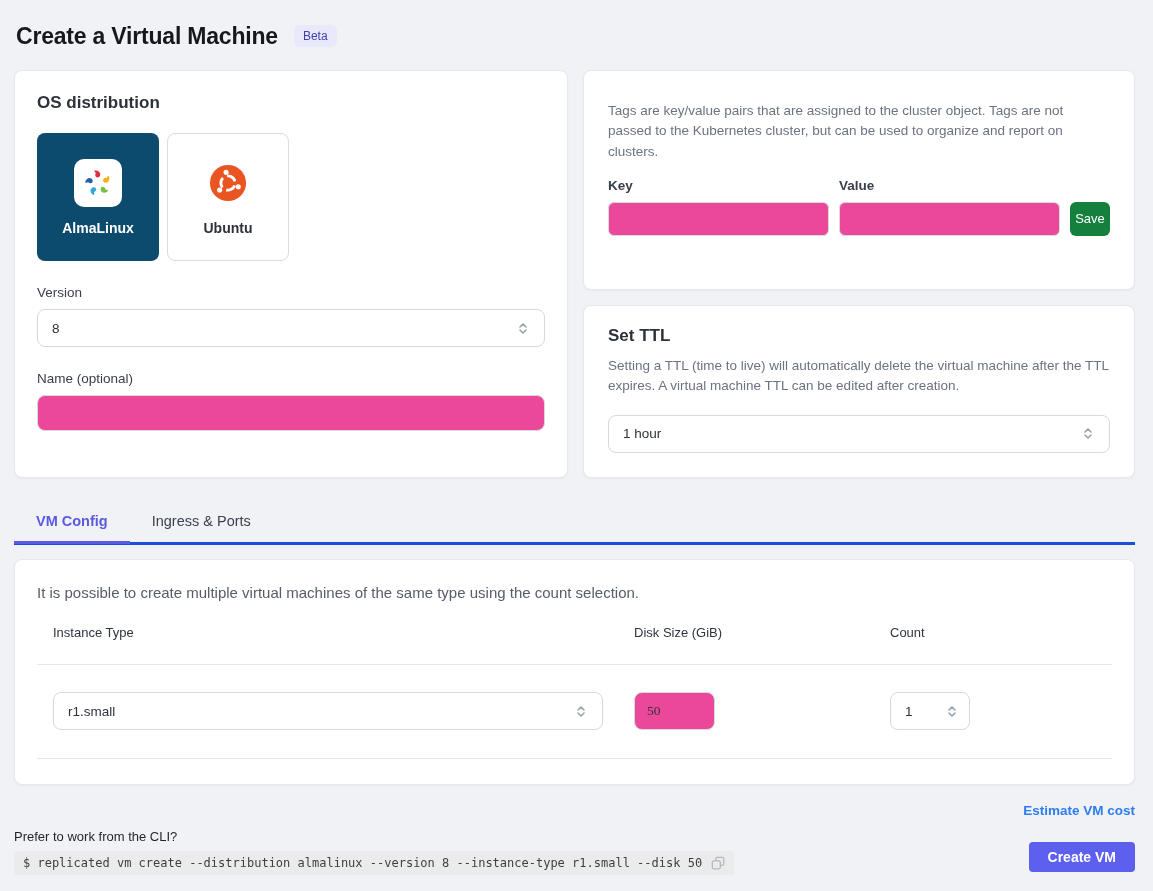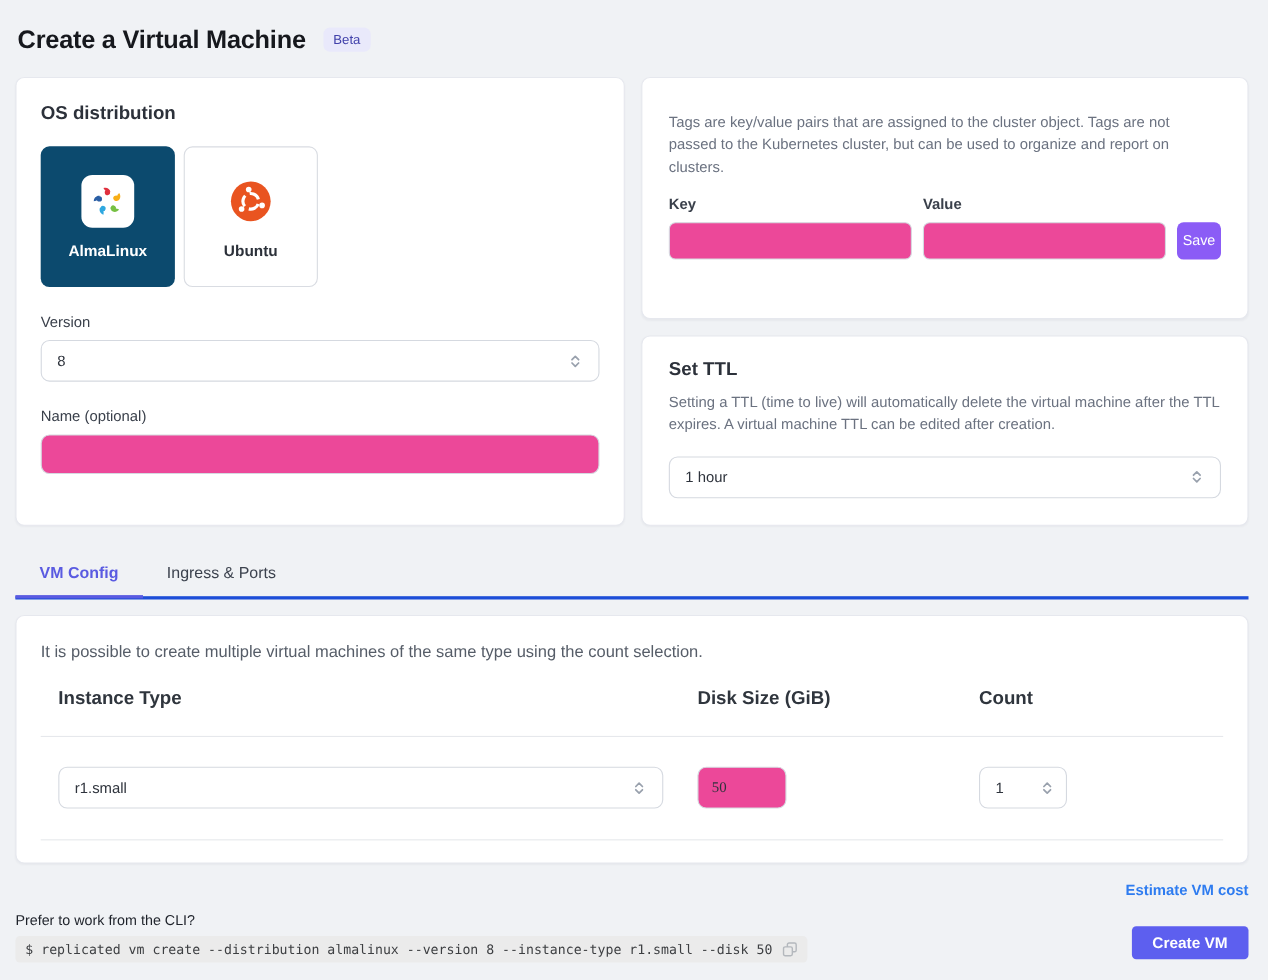--- a/index.html
+++ b/index.html
@@ -60,40 +60,40 @@
     font-family: Liberation Serif, serif; outline: none;
   }
   .chevrons { flex: 0 0 auto; display: block; }
 
   
   .tag-row { display: flex; gap: 10px; margin-top: 16px; align-items: flex-end; }
   .tag-col { flex: 1 1 0; }
   .tag-col .text-input { height: 34px; border-radius: 6px; }
   .save-btn {
     flex: 0 0 auto; width: 40px; height: 34px; border: none; cursor: pointer;
-    background: #8b5cf6; color: #fff; border-radius: 6px; font-size: 13px; font-weight: 500;
+    background: #15803d; color: #fff; border-radius: 6px; font-size: 13px; font-weight: 500;
     font-family: "Liberation Sans", sans-serif;
   }
   .ttl-card .select { margin-top: 18px; }
 
   
   .tabs { display: flex; margin: 22px 18px 0 14px; border-bottom: 3px solid #1d4ed8; }
   .tab {
     padding: 13px 22px 12px; font-size: 14.5px; color: #3c424e; cursor: pointer;
     border-bottom: 3px solid transparent; margin-bottom: -2px;
   }
   .tab.active { color: #5a5be1; font-weight: 700; border-bottom-color: #5a5be1; }
 
   
   .vm-card { margin: 14px 18px 0 14px; height: 226px; padding: 24px 22px; }
   .vm-note { font-size: 15px; color: #565d68; }
   .vm-table { margin-top: 24px; }
   .vm-table-head {
     display: grid; grid-template-columns: 581px 256px 1fr;
-    padding: 0 16px 24px; font-size: 17px; font-weight: 700; color: #2f353d;
+    padding: 0 16px 24px; font-size: 13px; font-weight: 400; color: #2f353d;
     border-bottom: 1px solid #e6e8ec;
   }
   .vm-table-row {
     display: grid; grid-template-columns: 581px 256px 1fr; align-items: center;
     padding: 27px 16px 28px; border-bottom: 1px solid #e6e8ec;
   }
   .instance-select { width: 550px; }
   .disk-input { width: 81px; height: 38px; }
   .count-stepper {
     width: 80px; height: 38px; background: #fff; cursor: pointer;

